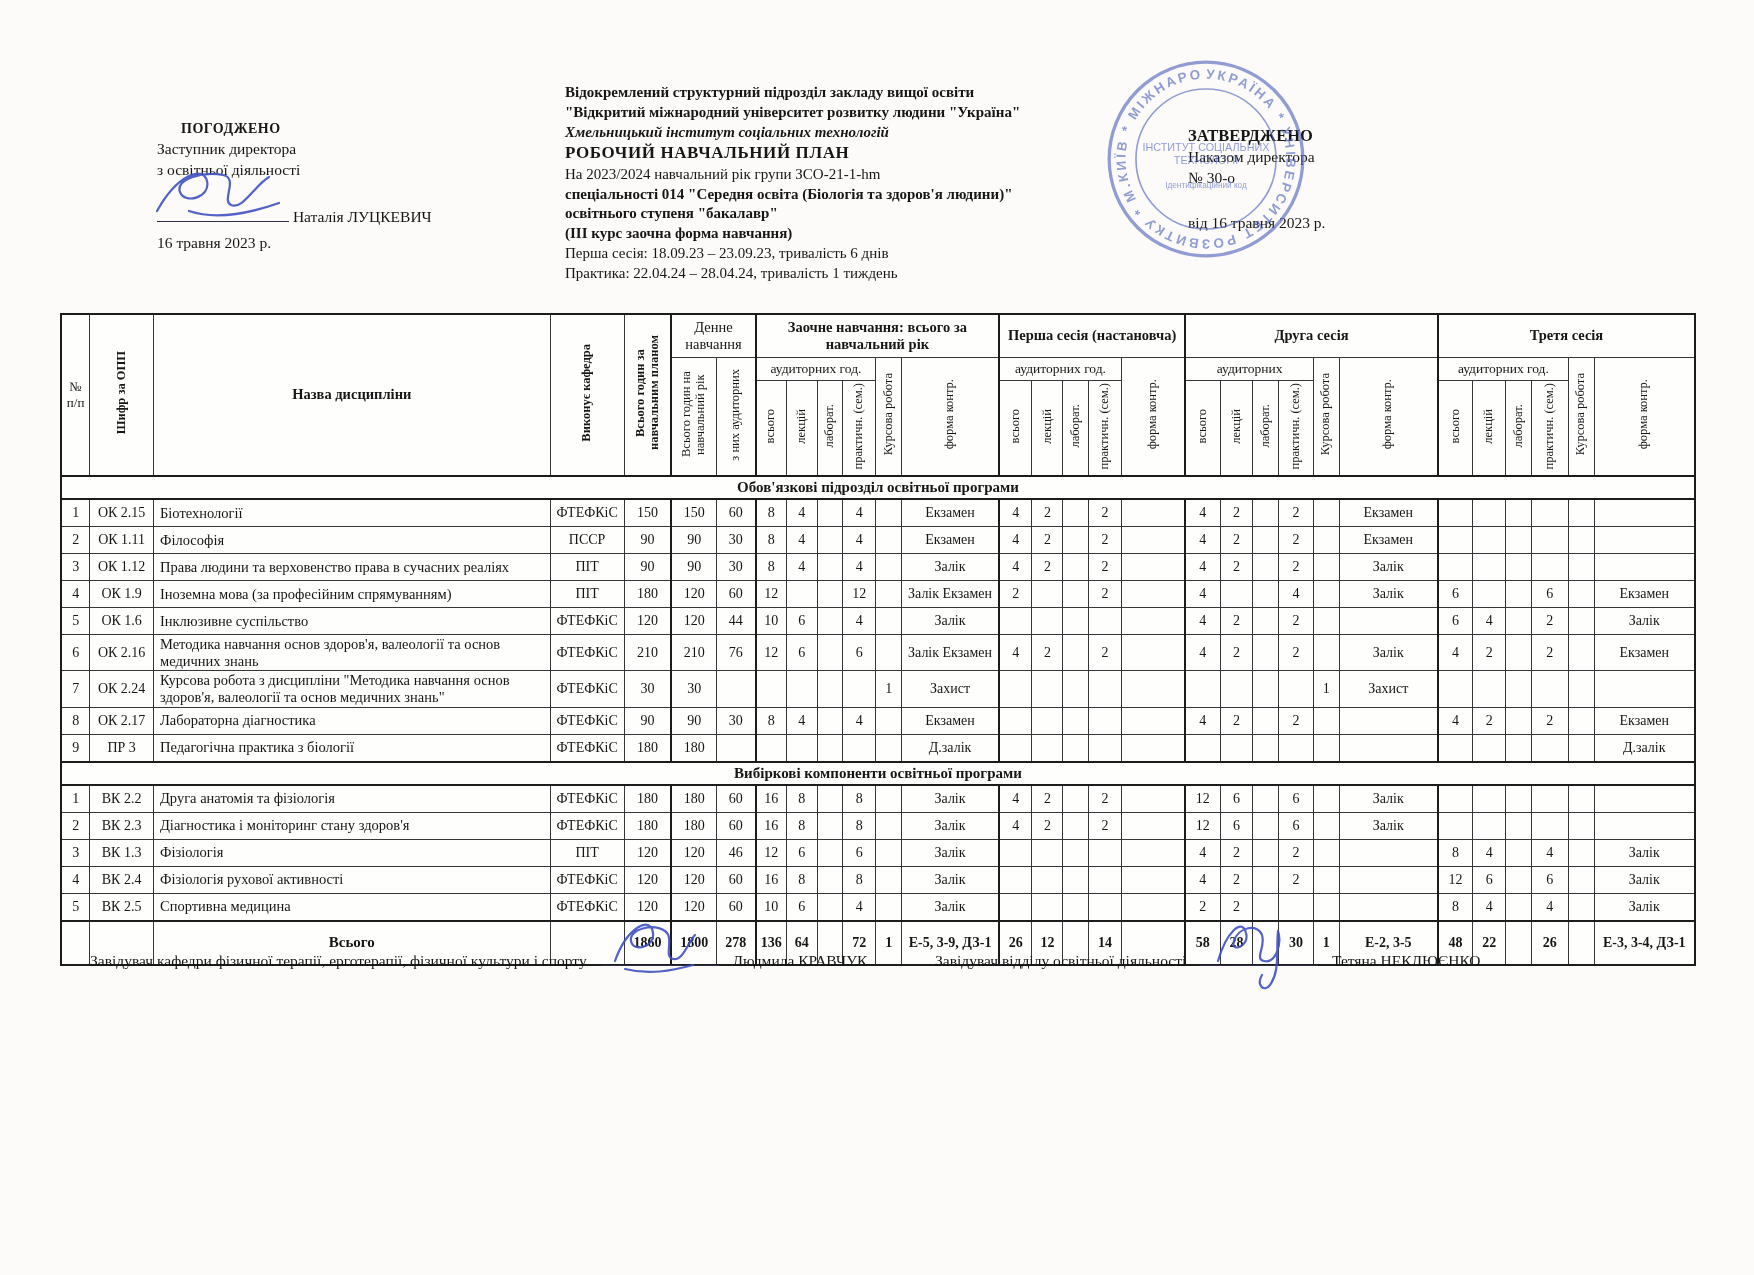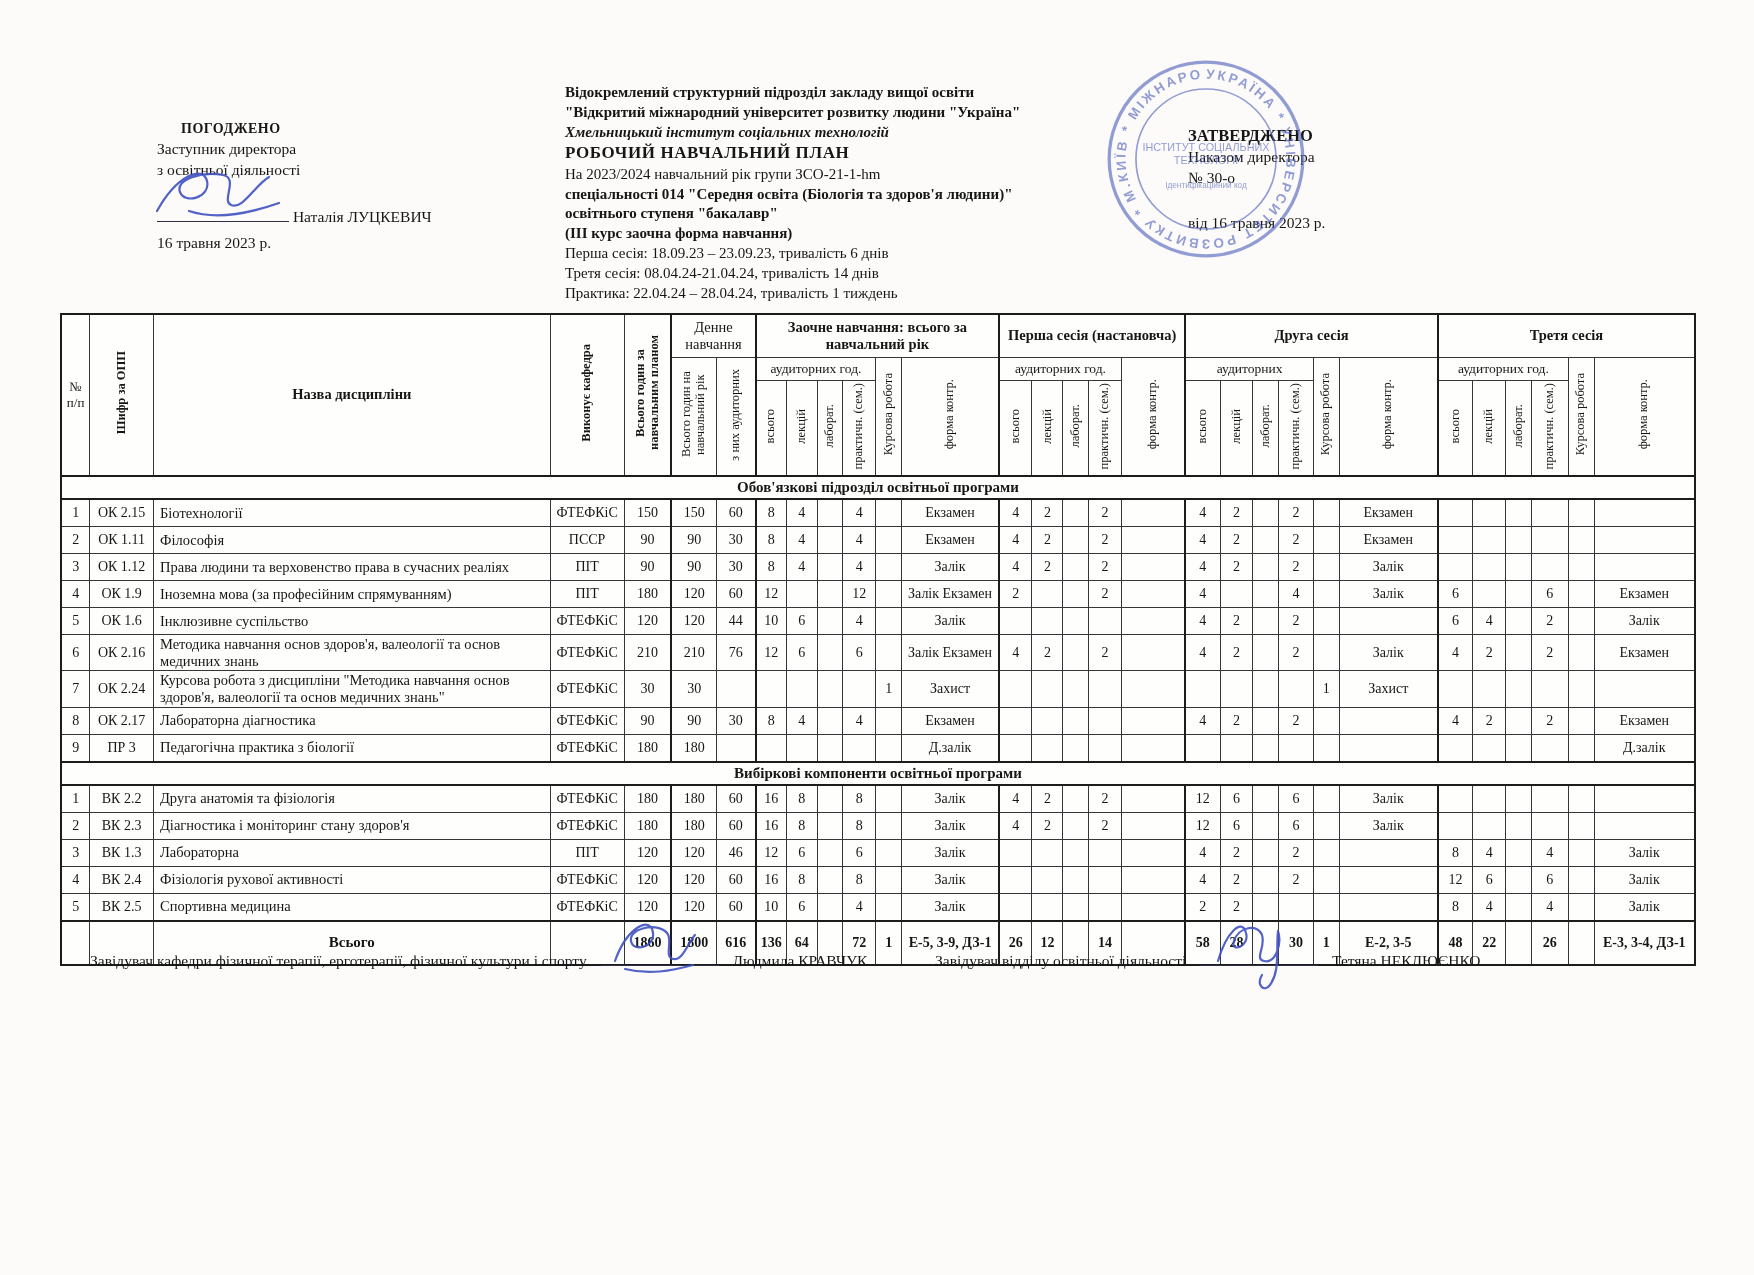--- a/index.html
+++ b/index.html
@@ -74,21 +74,20 @@
 <div id="center-block" class="abs">
   <div class="b">Відокремлений структурний підрозділ закладу вищої освіти</div>
   <div class="b">"Відкритий міжнародний університет розвитку людини "Україна"</div>
   <div class="bi">Хмельницький інститут соціальних технологій</div>
   <div class="title">РОБОЧИЙ НАВЧАЛЬНИЙ ПЛАН</div>
   <div>На 2023/2024 навчальний рік групи ЗСО-21-1-hm</div>
   <div class="b">спеціальності 014 "Середня освіта (Біологія та здоров'я людини)"</div>
   <div class="b">освітнього ступеня "бакалавр"</div>
   <div class="b">(ІІІ курс заочна форма навчання)</div>
   <div>Перша сесія: 18.09.23 – 23.09.23, тривалість 6 днів</div>
-  <div>Третя сесія: 08.04.24-21.04.24, тривалість 14 днів</div>
   <div>Практика: 22.04.24 – 28.04.24, тривалість 1 тиждень</div>
 </div>
 
 <div id="right-block" class="abs">
   <div class="t">ЗАТВЕРДЖЕНО</div>
   <div>Наказом директора</div>
   <div>№ 30-о</div>
   <div class="date">від 16 травня 2023 р.</div>
 </div>
 
@@ -540,21 +539,21 @@
           <td class="gb"></td>
           <td class=""></td>
           <td class=""></td>
           <td class=""></td>
           <td class=""></td>
           <td class=""></td>
         </tr>
         <tr>
           <td class="">3</td>
           <td class="">ВК 1.3</td>
-          <td class="cname ">Лабораторна</td>
+          <td class="cname ">Фізіологія</td>
           <td class="">ПІТ</td>
           <td class="">120</td>
           <td class="gb">120</td>
           <td class="">46</td>
           <td class="gb">12</td>
           <td class="">6</td>
           <td class=""></td>
           <td class="">6</td>
           <td class=""></td>
           <td class="">Залік</td>
@@ -640,21 +639,21 @@
           <td class=""></td>
           <td class="">Залік</td>
         </tr>
         <tr class="totals">
           <td class=""></td>
           <td class=""></td>
           <td class="cname ">Всього</td>
           <td class=""></td>
           <td class="">1860</td>
           <td class="gb">1800</td>
-          <td class="">616</td>
+          <td class="">278</td>
           <td class="gb">136</td>
           <td class="">64</td>
           <td class=""></td>
           <td class="">72</td>
           <td class="">1</td>
           <td class="">Е-5, 3-9, ДЗ-1</td>
           <td class="gb">26</td>
           <td class="">12</td>
           <td class=""></td>
           <td class="">14</td>

